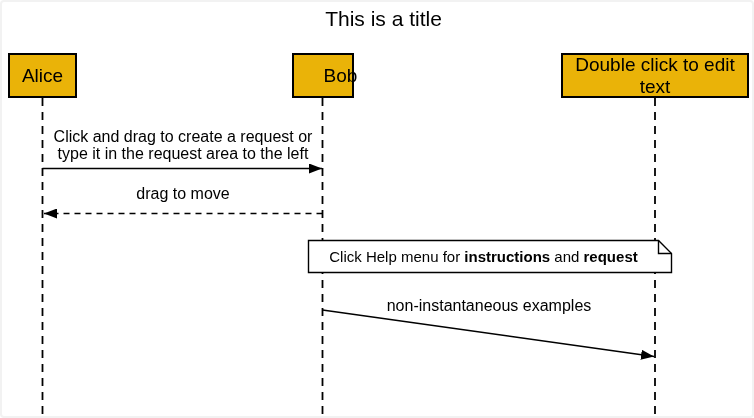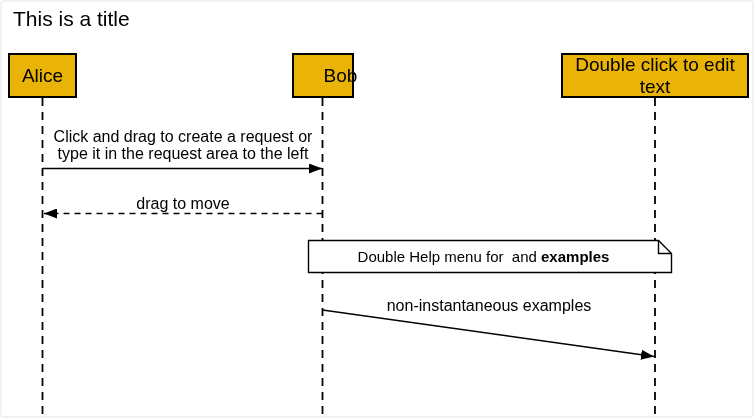--- a/index.html
+++ b/index.html
@@ -11,20 +11,21 @@
     font-family: "Liberation Sans", sans-serif;
     color: #000000;
     box-shadow: inset 0 0 0 2px #f2f2f2;
     border-radius: 4px;
     overflow: hidden;
   }
   .gfx { position: absolute; left: 0; top: 0; }
   .title {
     position: absolute;
     left: 0; right: 0; top: 7px;
+    text-align: center;
     font-size: 21px;
     line-height: 24px;
     margin-left: 13px;
   }
   .actor {
     position: absolute;
     box-sizing: border-box;
     border: 2px solid #000000;
     background: #eab308;
     display: flex;
@@ -36,21 +37,21 @@
   .actor-alice { left: 8px;   top: 53px; width: 69px;  height: 45px; }
   .actor-bob   { left: 292px; top: 53px; width: 62px;  height: 45px; padding-left: 35px; }
   .actor-edit  { left: 561px; top: 53px; width: 188px; height: 45px; }
   .msg-label {
     position: absolute;
     text-align: center;
     font-size: 16px;
     line-height: 17px;
   }
   .msg1-label { left: 43px;  top: 128px; width: 280px; }
-  .msg2-label { left: 43px;  top: 195px; width: 280px; }
+  .msg2-label { left: 43px;  top: 185px; width: 280px; }
   .msg3-label { left: 323px; top: 297px; width: 332px; }
   .note-text {
     position: absolute;
     left: 308px; top: 240px; width: 351px; height: 33px;
     display: flex;
     align-items: center;
     justify-content: center;
     font-size: 15px;
     white-space: pre;
   }
@@ -94,17 +95,17 @@
     <span>Double click to edit text</span>
   </div>
 
   <div class="msg-label msg1-label">
     <div>Click and drag to create a request or</div>
     <div>type it in the request area to the left</div>
   </div>
 
   <div class="msg-label msg2-label">drag to move</div>
 
-  <div class="note-text"><span>Double Help menu for </span><span> and </span><span class="bold">examples</span></div>
+  <div class="note-text"><span>Click Help menu for </span><span class="bold">instructions</span><span> and </span><span class="bold">request</span></div>
 
   <div class="msg-label msg3-label">non-instantaneous examples</div>
 
 </div>
 
 </body></html>

